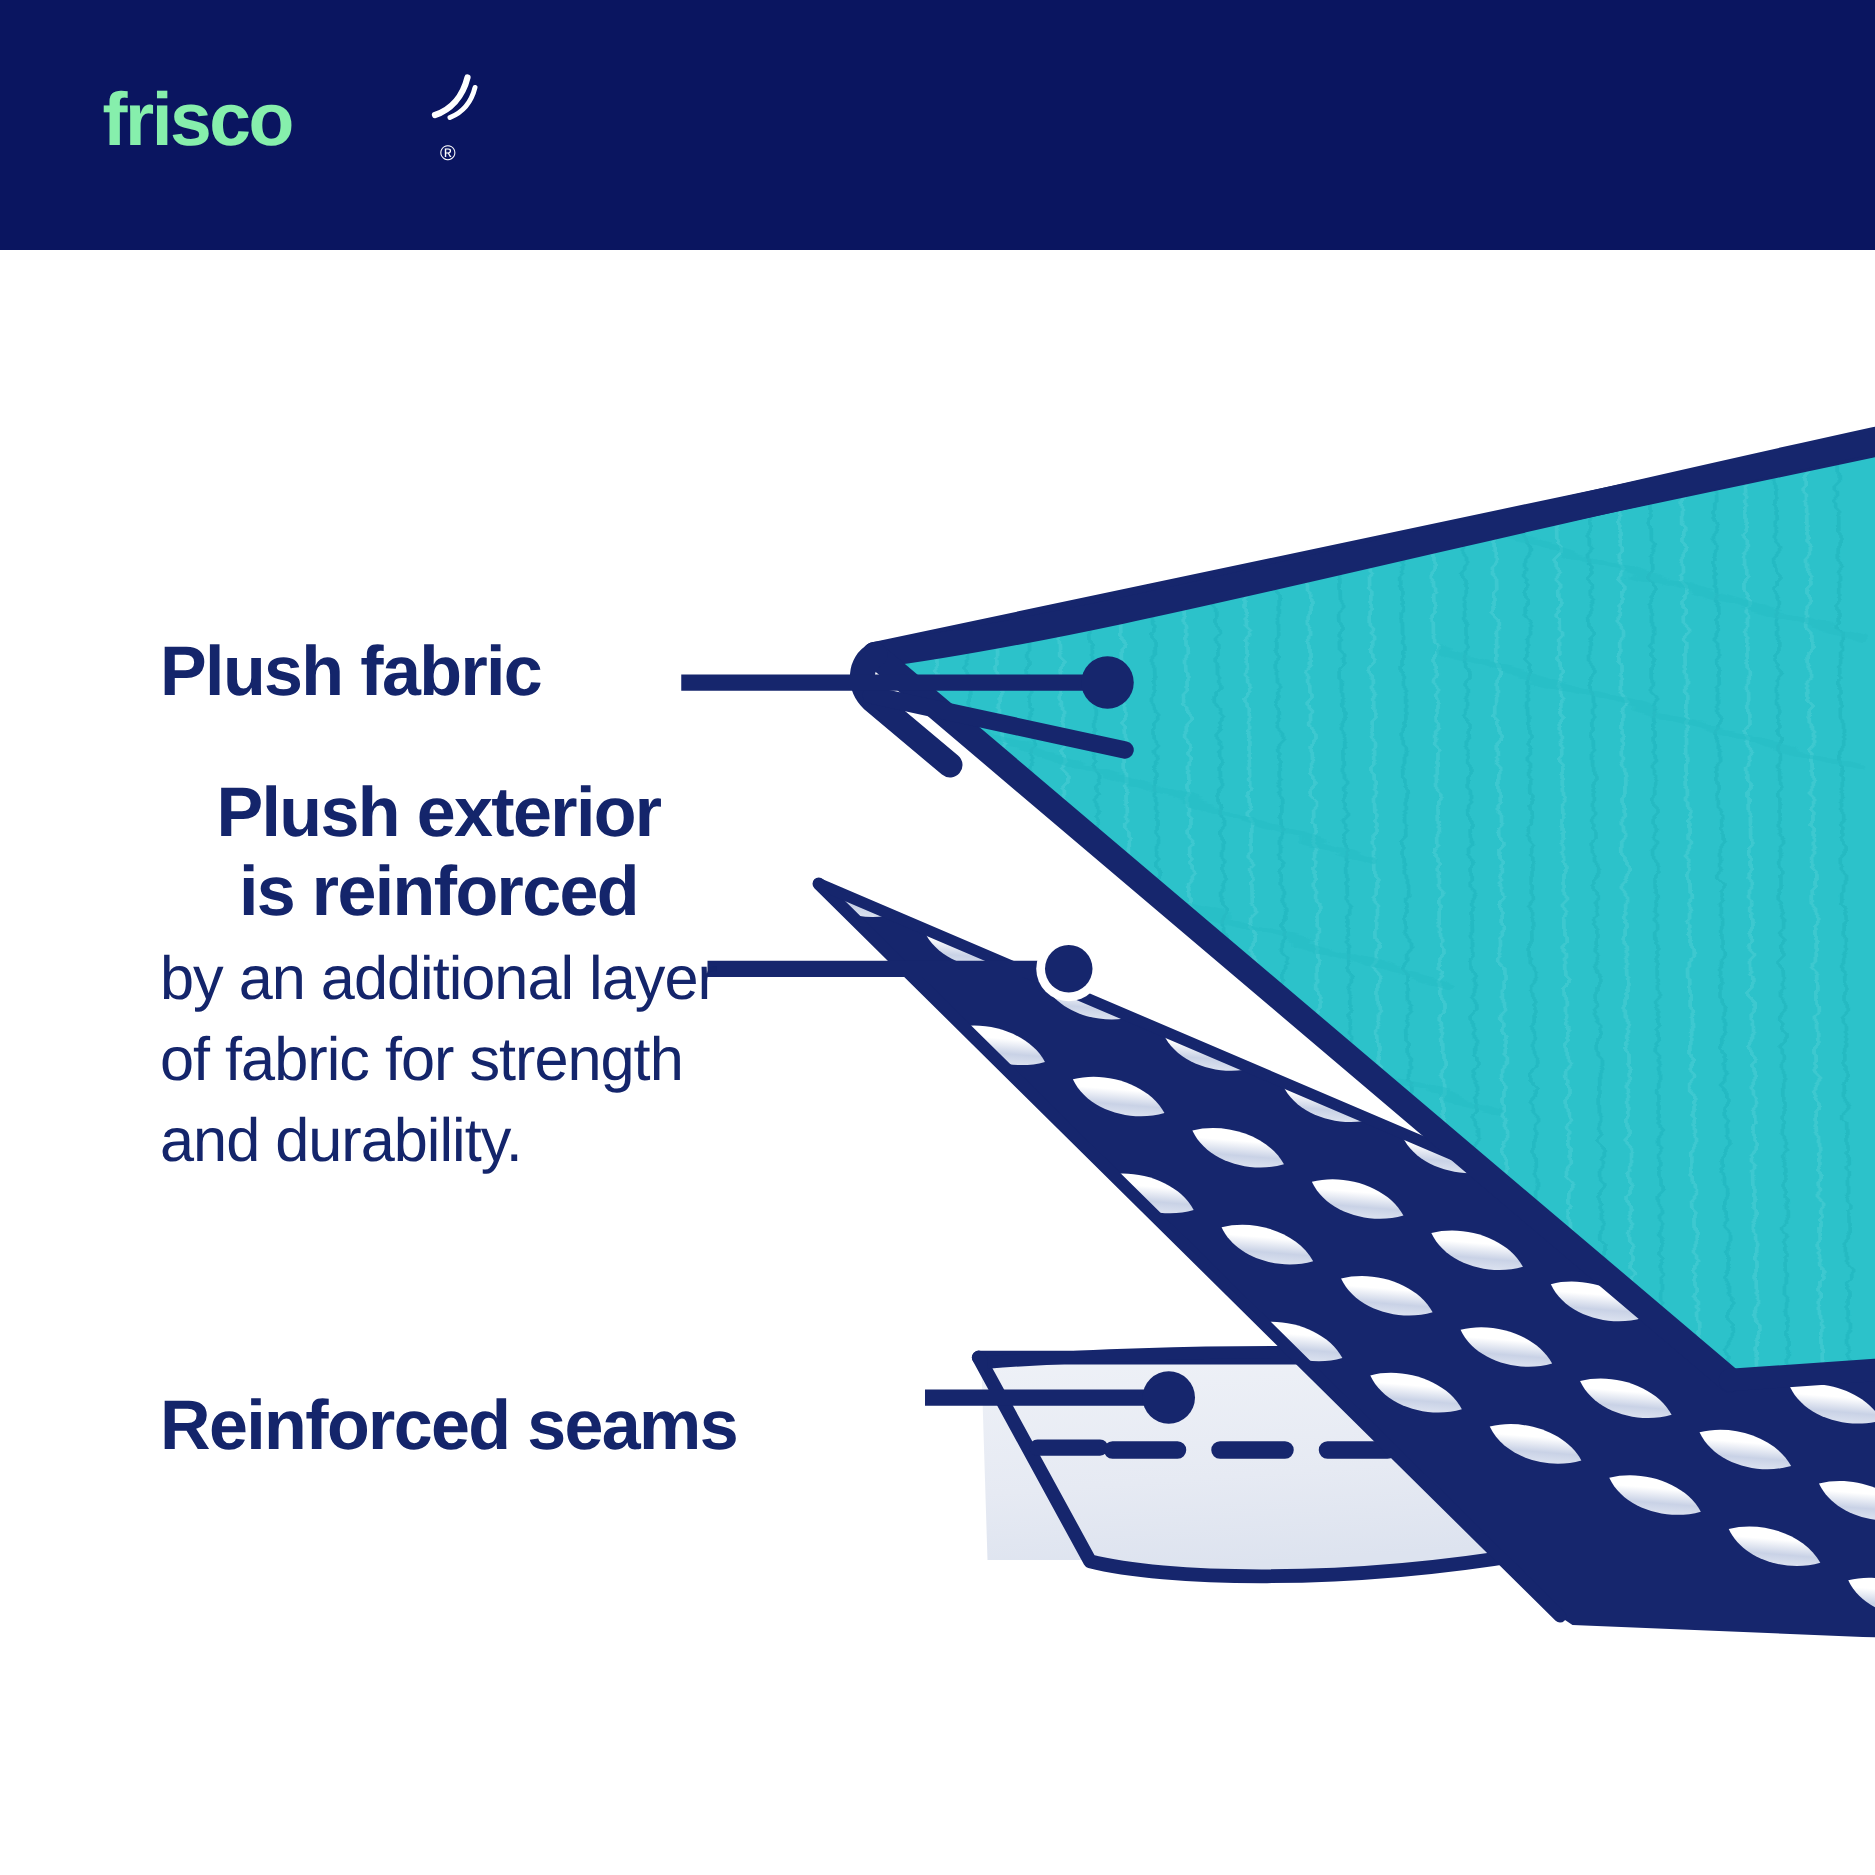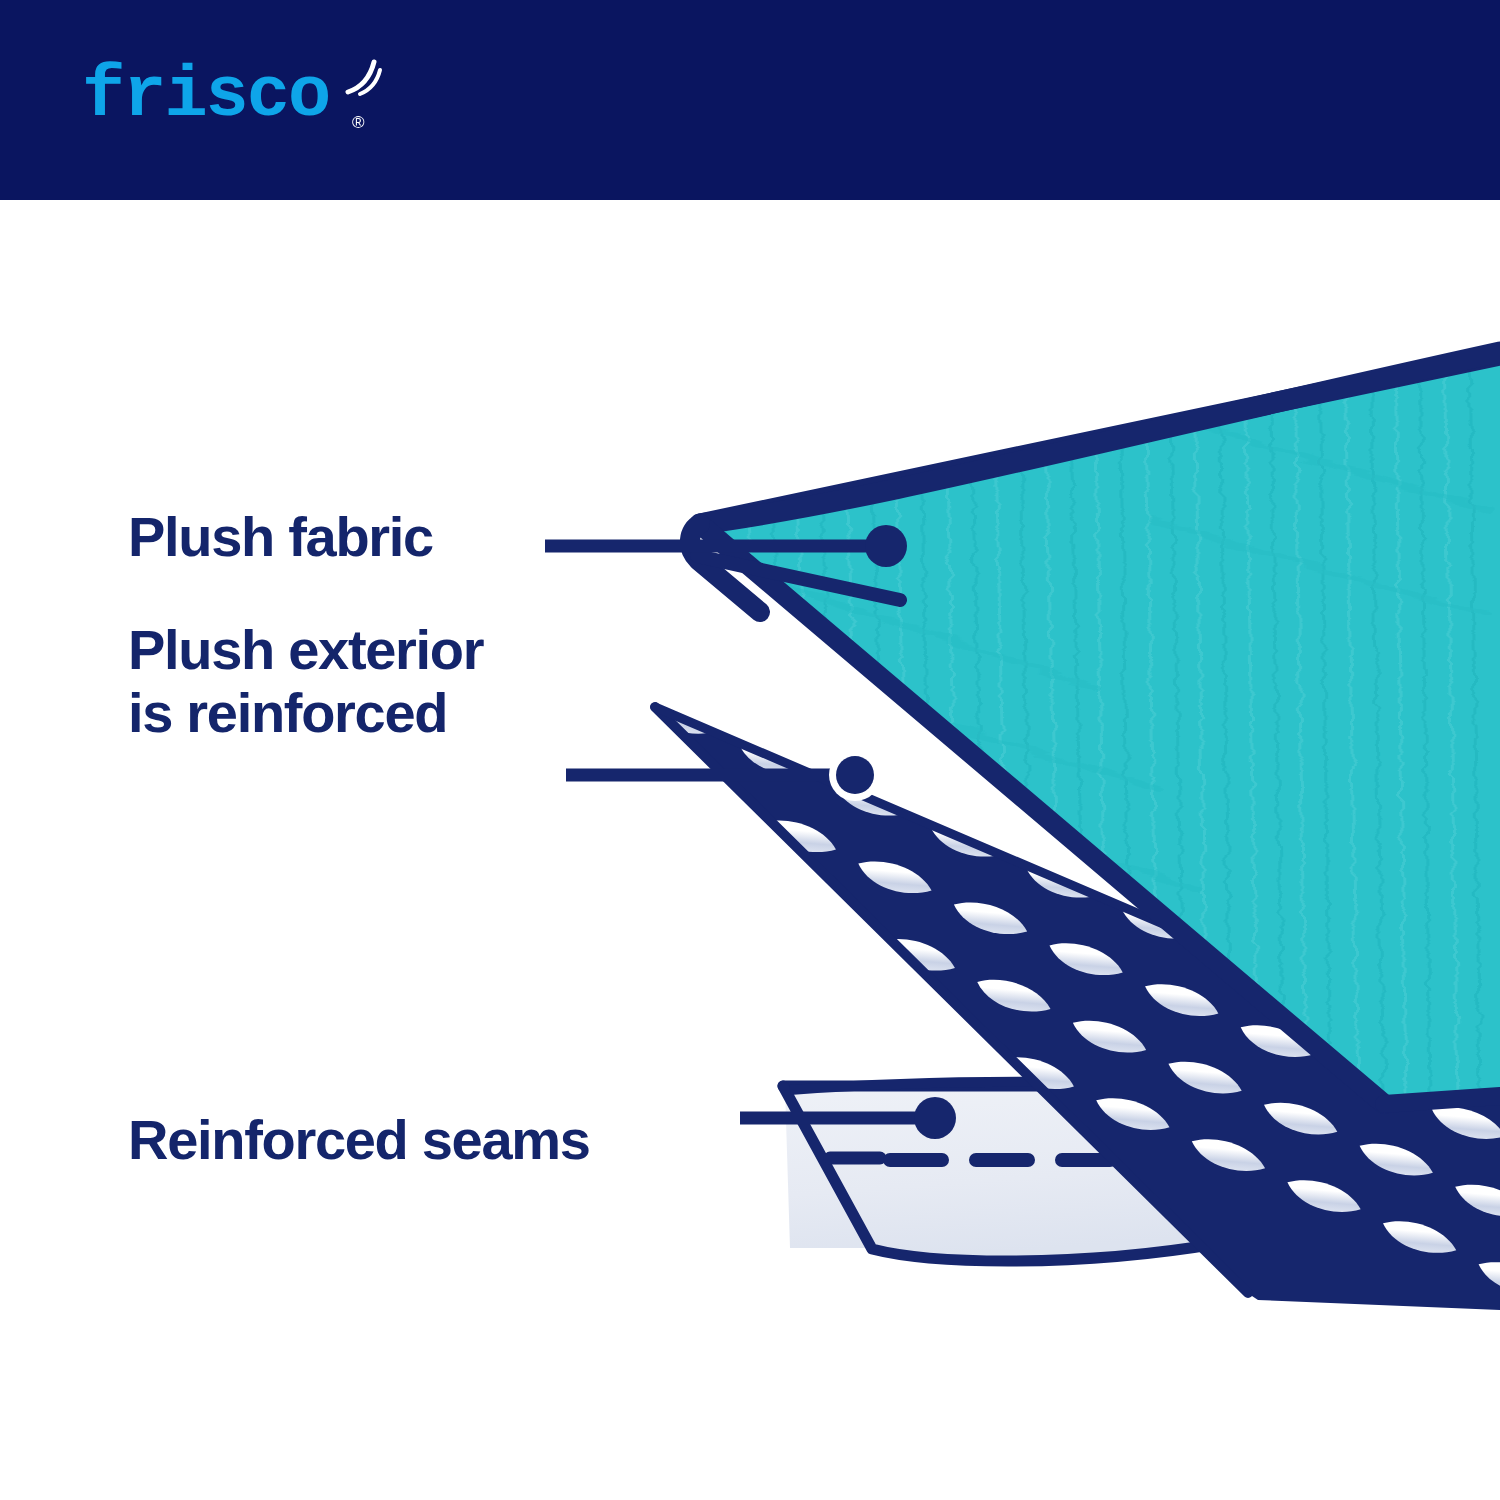--- a/index.html
+++ b/index.html
@@ -35,24 +35,24 @@
   }
   .brand-logo {
     position: relative;
     width: 300px;
     height: 120px;
     flex: 0 0 auto;
     display: flex;
     align-items: center;
   }
   .brand-wordmark {
-    font-family: Liberation Mono, monospace;
-    font-size: 72px;
+    font-family: Liberation Sans, sans-serif;
+    font-size: 60px;
     font-weight: 700;
-    color: #0ea5e9;
+    color: #86efac;
     letter-spacing: -2px;
     line-height: 1;
     position: relative;
     top: -4px;
   }
   .brand-swoosh {
     position: absolute;
     left: 262px;
     top: 18px;
     width: 40px;
@@ -105,20 +105,21 @@
   }
   .callout .headline {
     font-family: "Liberation Sans", sans-serif;
     font-weight: 700;
     font-size: 56px;
     line-height: 1.13;
     letter-spacing: -1.3px;
     color: #14256b;
     white-space: pre-line;
     margin: 0;
+    text-align: center;
   }
   .callout .body {
     font-family: "Liberation Sans", sans-serif;
     font-weight: 400;
     font-size: 49px;
     line-height: 1.33;
     letter-spacing: -0.8px;
     color: #14256b;
     white-space: pre-line;
     margin: 6px 0 0 0;
@@ -413,20 +414,23 @@
   <div class="callouts">
 
     <div class="callout" id="callout-plush-fabric">
       <div class="headline">Plush fabric</div>
       <div class="body"></div>
     </div>
 
     <div class="callout" id="callout-plush-exterior">
       <div class="headline">Plush exterior
 is reinforced</div>
+      <div class="body">by an additional layer
+of fabric for strength
+and durability.</div>
     </div>
 
     <div class="callout" id="callout-reinforced-seams">
       <div class="headline">Reinforced seams</div>
     </div>
 
   </div>
 </div>
 
 </body></html>

